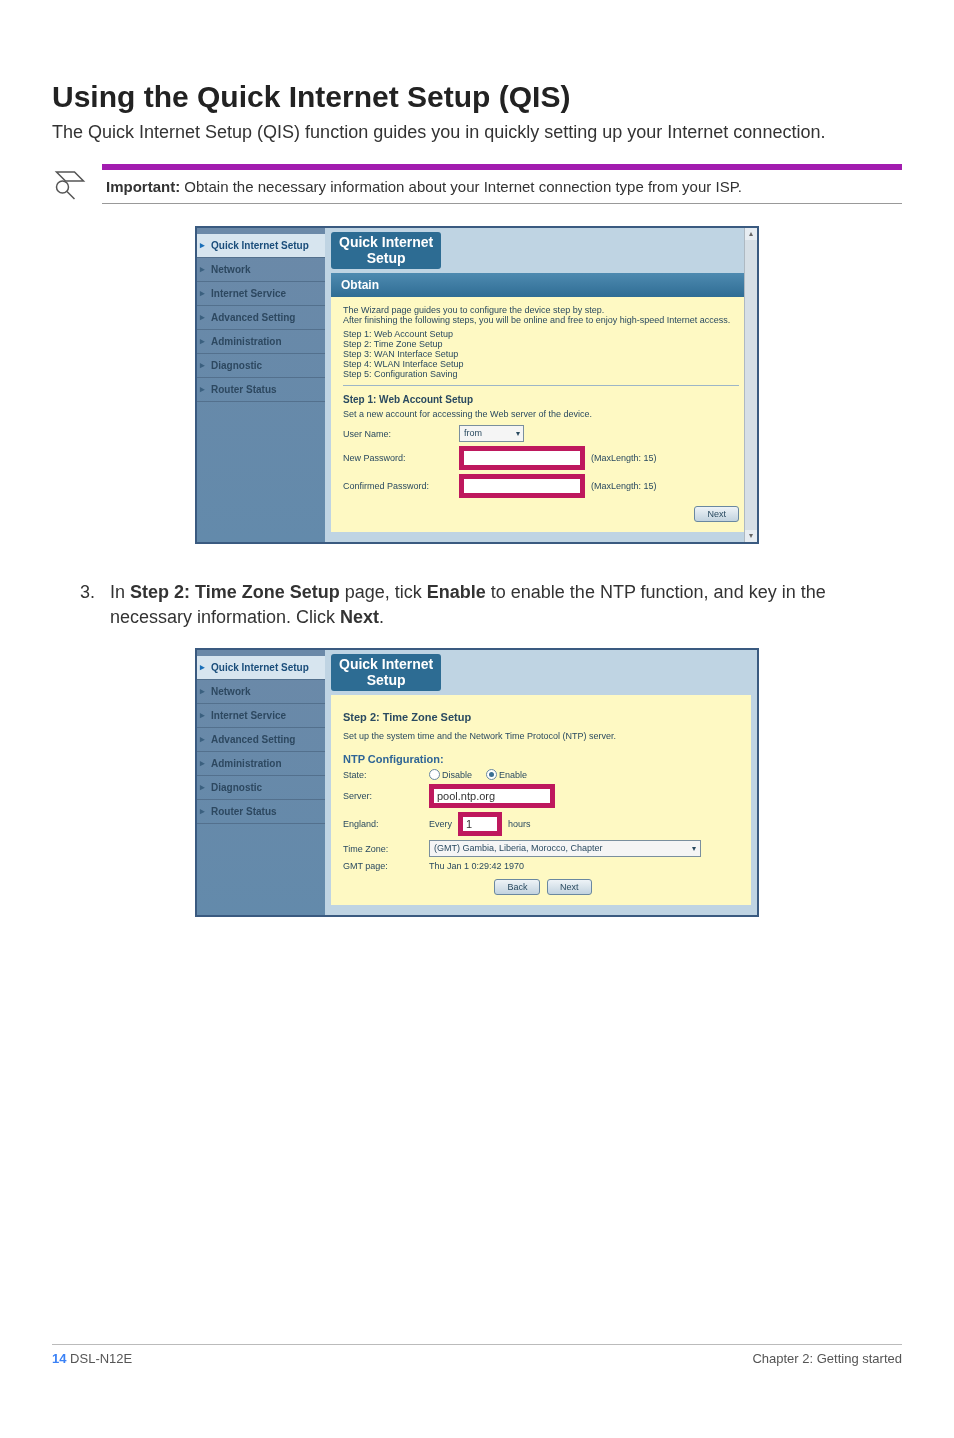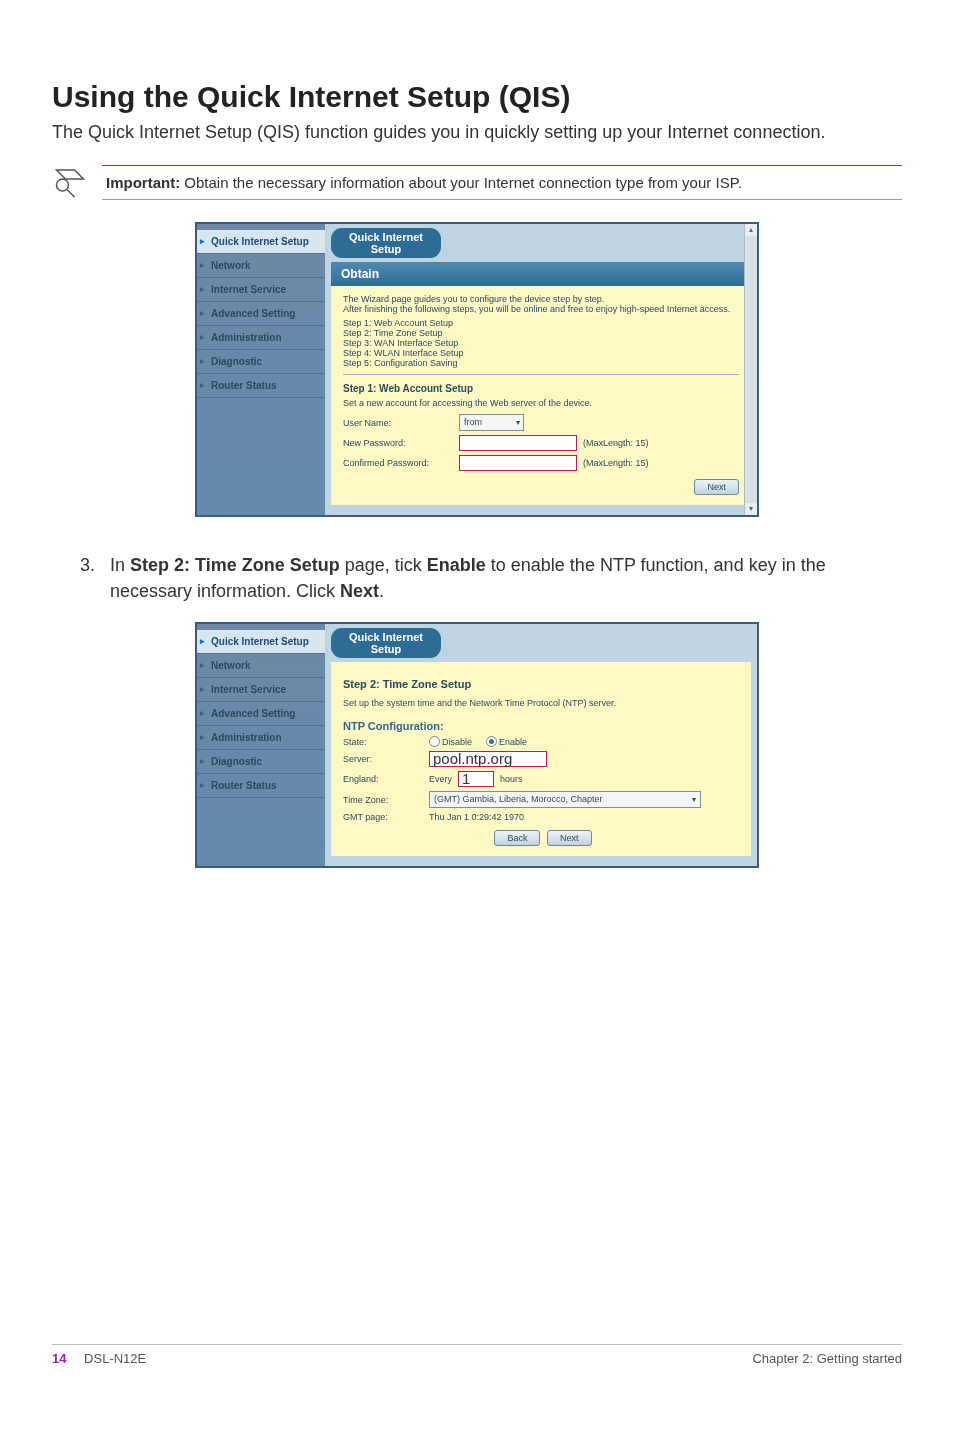--- a/index.html
+++ b/index.html
@@ -32,21 +32,21 @@
     align-items: center;
     gap: 14px;
     margin: 10px 0 22px 0;
   }
   .note-icon {
     width: 36px;
     height: 36px;
     flex: 0 0 36px;
   }
   .note-box {
-    border-top: 1px solid #a21caf;
+    border-top: 6px solid #a21caf;
     border-bottom: 1px solid #999;
     padding: 8px 4px;
     font-size: 15px;
     flex: 1;
   }
   ol.steps {
     font-size: 18px;
     line-height: 1.4;
     padding-left: 48px;
     margin: 0 0 18px 0;
@@ -98,23 +98,23 @@
   .content {
     flex: 1;
     background: #bfd4e3;
     padding: 4px 6px 10px 6px;
     position: relative;
   }
   .tab-btn {
     display: inline-block;
     background: #2d6c93;
     color: #fff;
-    font-size: 11px;
-    padding: 3px 18px;
-    border-radius: 11px;
+    font-size: 14px;
+    padding: 3px 8px;
+    border-radius: 3px;
     font-weight: bold;
     line-height: 1.1;
     text-align: center;
   }
   .panel {
     background: #cbdbe7;
     margin-top: 4px;
     padding: 0;
   }
   .wizard-bar {
@@ -146,25 +146,25 @@
     display: flex;
     align-items: center;
     margin: 4px 0;
     gap: 6px;
   }
   .form-row .lbl {
     width: 110px;
     color: #2a4a60;
   }
   .fake-input {
-    border: 1px solid #be185d;
+    border: 5px solid #be185d;
     background: #fff;
     height: 14px;
     width: 110px;
-    font-size: 15px;
+    font-size: 11px;
     padding: 0 3px;
     line-height: 14px;
     color: #333;
   }
   .fake-select {
     border: 1px solid #7a8f9e;
     background: #f5f5f5;
     font-size: 9px;
     padding: 0 14px 0 4px;
     height: 15px;
@@ -237,21 +237,21 @@
     position: absolute;
     bottom: 32px;
     left: 52px; right: 52px;
     border-top: 1px solid #bbb;
     padding-top: 6px;
     display: flex;
     justify-content: space-between;
     font-size: 13px;
     color: #555;
   }
-  .footer .pn { font-weight: bold; color: #a21caf; margin-right: 14px; }
+  .footer .pn { font-weight: bold; color: #3b82f6; }
 </style>
 </head>
 <body>
 
 <div class="page">
 
   <h1>Using the Quick Internet Setup (QIS)</h1>
   <p class="intro">The Quick Internet Setup (QIS) function guides you in quickly setting up your Internet connection.</p>
 
   <div class="note-row">

